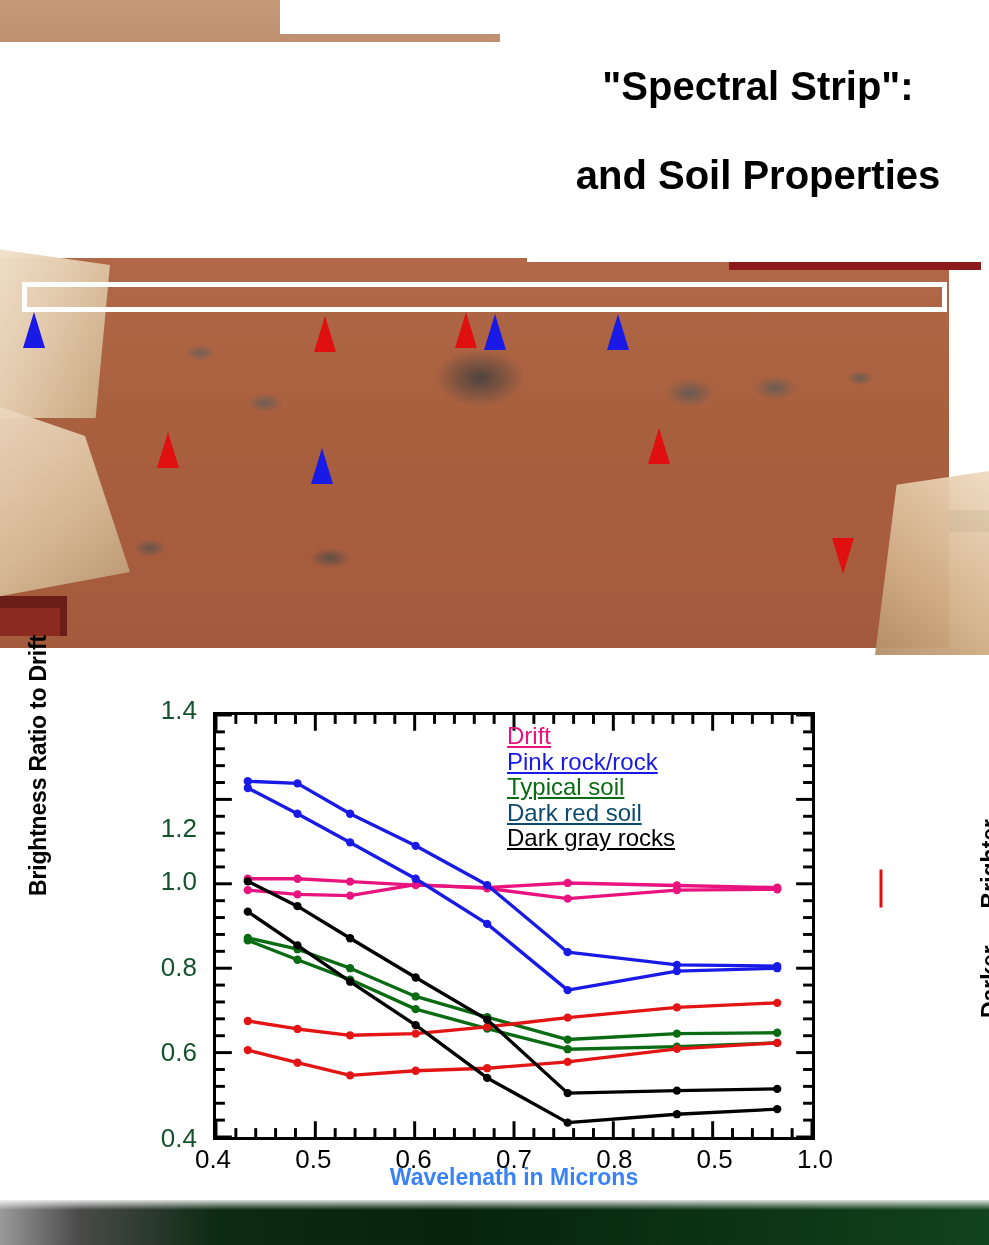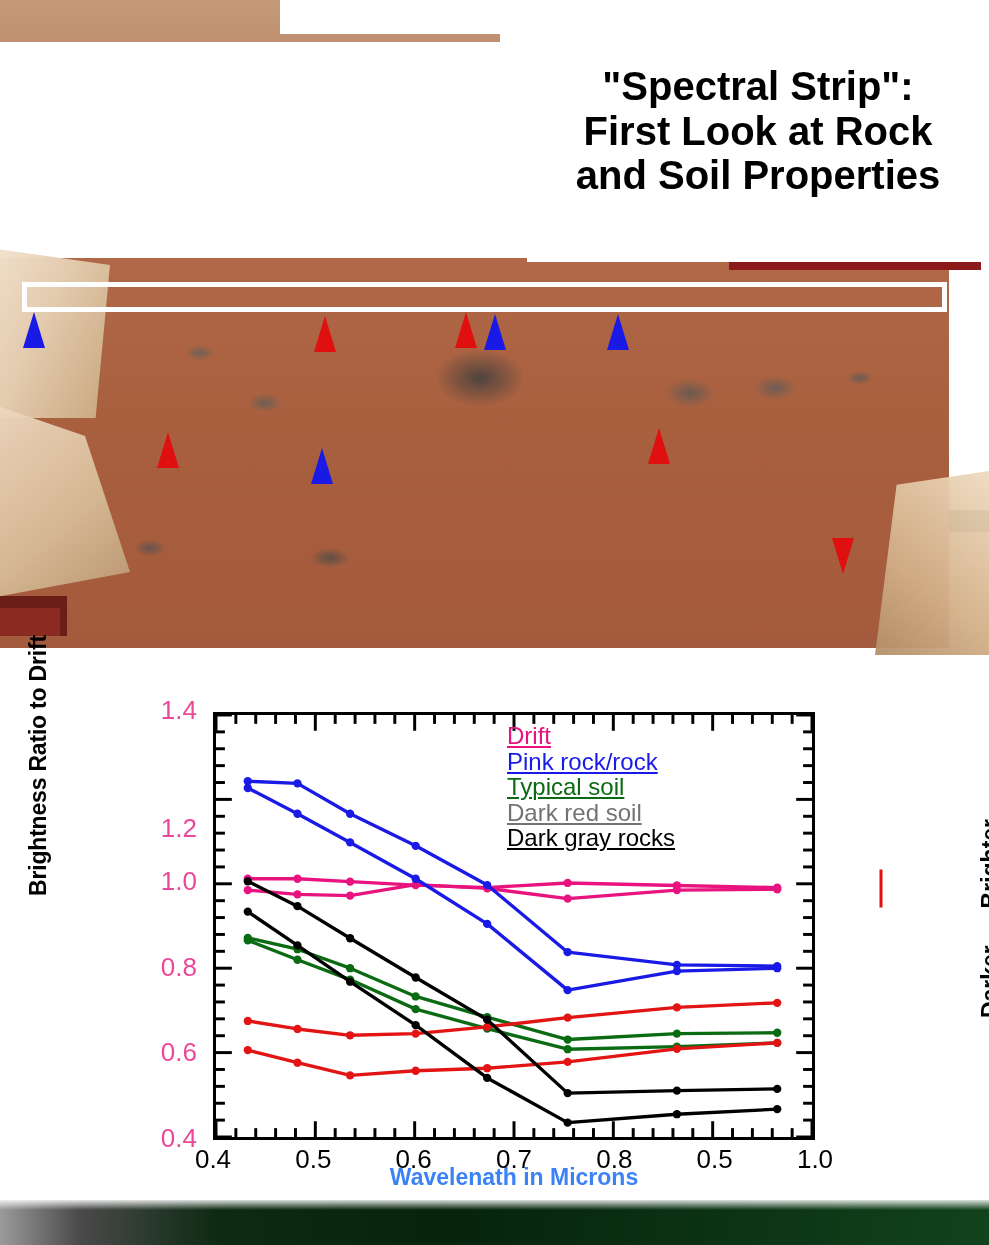--- a/index.html
+++ b/index.html
@@ -72,21 +72,21 @@
   #chart-area{position:absolute;left:0;top:660px;width:989px;height:540px;background:#fff;}
   #plot-frame{position:absolute;left:213px;top:52px;width:602px;height:428px;
               border:3px solid #000;box-sizing:border-box;background:#fff;}
   #plot-svg{position:absolute;left:0;top:0;width:100%;height:100%;display:block;}
 
   .ylabel{position:absolute;left:-142px;top:92px;width:360px;
           transform:rotate(-90deg);transform-origin:center center;
           font-size:23px;font-weight:bold;color:#000;text-align:center;letter-spacing:-.2px;}
   .xlabel{position:absolute;left:213px;top:504px;width:602px;text-align:center;
           font-size:23px;font-weight:bold;color:#3b82f6;}
-  .ytick-label{position:absolute;right:0;font-size:26px;color:#ec4899;text-align:right;
+  .ytick-label{position:absolute;right:0;font-size:26px;color:#14532d;text-align:right;
                width:70px;font-family:"Liberation Sans", sans-serif;}
   .xtick-label{position:absolute;top:484px;font-size:26px;color:#000;text-align:center;width:70px;}
 
   .side-note{position:absolute;left:840px;top:245px;width:300px;
              transform:rotate(-90deg);transform-origin:center center;
              font-size:23px;font-weight:bold;color:#000;text-align:center;white-space:nowrap;}
   .side-sep{position:absolute;left:862px;top:227px;width:38px;height:3px;background:#e01010;
             transform:rotate(-90deg);transform-origin:center center;}
 
   .legend{position:absolute;left:507px;top:63px;}
@@ -123,21 +123,21 @@
       <div class="arrow up" style="left: 484px; top: 314px; border-bottom: 36px solid rgb(26, 26, 230);"></div>
       <div class="arrow up" style="left: 607px; top: 314px; border-bottom: 36px solid rgb(26, 26, 230);"></div>
       <div class="arrow up" style="left: 157px; top: 432px; border-bottom: 36px solid rgb(224, 16, 16);"></div>
       <div class="arrow up" style="left: 311px; top: 448px; border-bottom: 36px solid rgb(26, 26, 230);"></div>
       <div class="arrow up" style="left: 648px; top: 428px; border-bottom: 36px solid rgb(224, 16, 16);"></div>
       <div class="arrow down" style="left: 832px; top: 538px; border-top: 36px solid rgb(224, 16, 16);"></div>
     </div>
 </div>
 
 <div id="title-block">
-  <h1><span id="title-text"><span>"Spectral Strip":</span><br><span>First Look at Rock</span><br><span>and Soil Properties</span></span></h1>
+  <h1><span id="title-text"><span>"Spectral Strip":</span><br><br><span>and Soil Properties</span></span></h1>
 </div>
 
 <div id="chart-area">
 
   <div class="ylabel">Brightness Ratio to Drift</div>
   <div class="xlabel">Wavelenath in Microns</div>
 
   <div id="ytick-labels">
       <div class="ytick-label" style="left: 127px; right: auto; top: 463px;">0.4</div>
       <div class="ytick-label" style="left: 127px; right: auto; top: 377.4px;">0.6</div>
@@ -362,21 +362,21 @@
         <circle cx="355.18" cy="413.448" r="4.2" fill="#000000"></circle>
         <circle cx="465.5466666666667" cy="404.888" r="4.2" fill="#000000"></circle>
         <circle cx="566.8833333333333" cy="399.752" r="4.2" fill="#000000"></circle>
       </svg>
   </div>
 
   <div class="legend" id="legend">
       <div style="color: rgb(232, 19, 127);">Drift</div>
       <div style="color: rgb(26, 26, 230);">Pink rock/rock</div>
       <div style="color: rgb(10, 107, 18);">Typical soil</div>
-      <div style="color: #737373;">Dark red soil</div>
+      <div style="color: #0c4a6e;">Dark red soil</div>
       <div style="color: rgb(0, 0, 0);">Dark gray rocks</div>
     </div>
 
   <div class="side-sep"></div>
   <div class="side-note" id="side-note">
     <span>Darker</span>
     <span style="display:inline-block;width:24px"></span>
     <span>Brighter</span>
   </div>
 </div>

